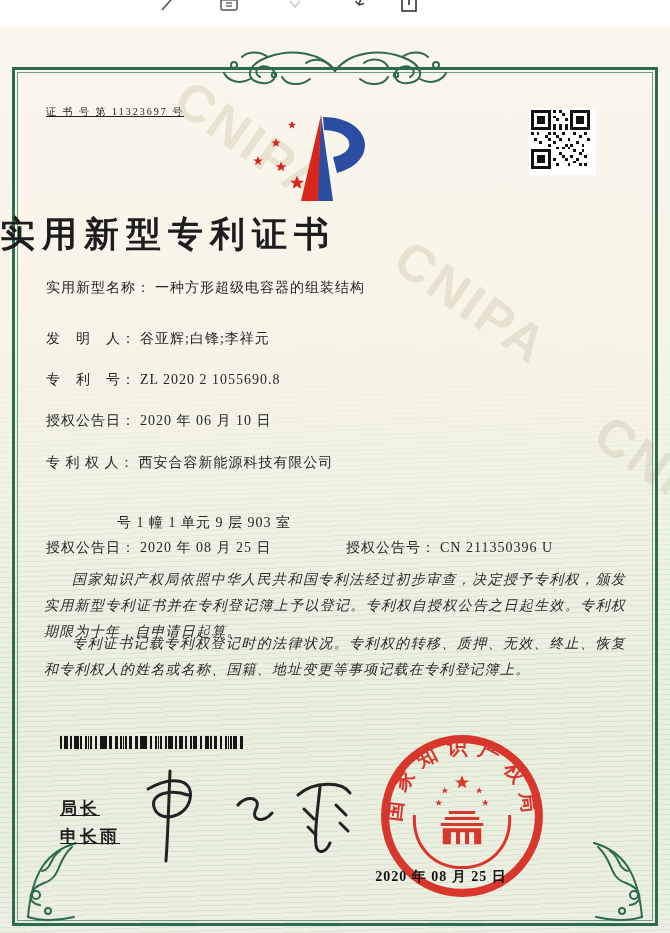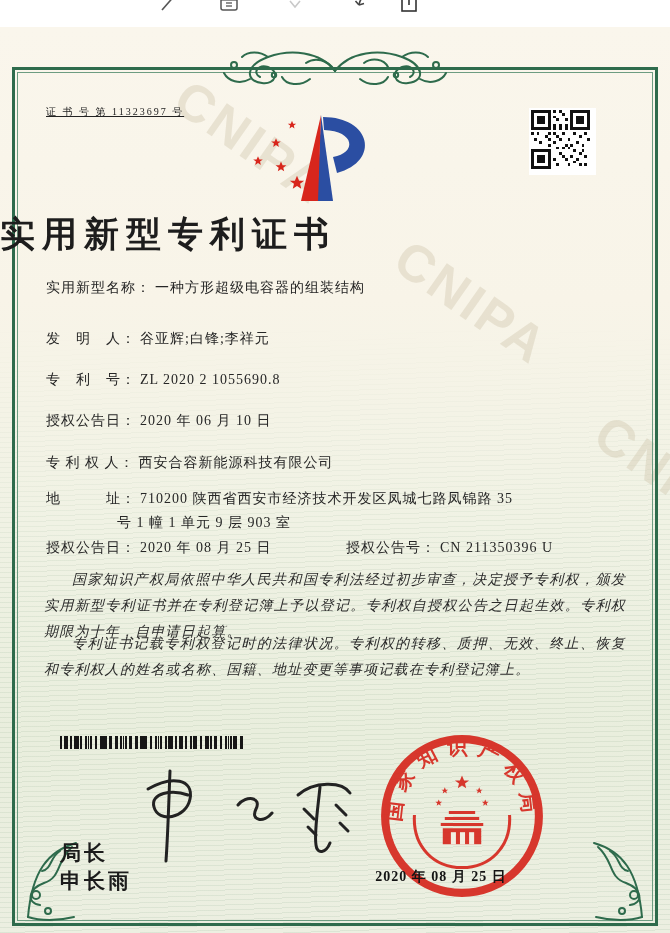--- a/index.html
+++ b/index.html
@@ -33,22 +33,22 @@
   .row .lbl{display:inline-block;}
   .row .val{display:inline-block;margin-left:4px;}
   .grant2{position:absolute;left:300px;top:0;}
   .para{position:absolute;left:44px;width:582px;font-size:14px;line-height:26px;color:#2a2a2a;
         font-style:italic;text-indent:2em;letter-spacing:1.2px;text-align:justify;}
   .barcode{position:absolute;left:60px;top:709px;width:184px;height:13px;
      background-image:
        repeating-linear-gradient(90deg,#161616 0 2px,transparent 2px 5px),
        repeating-linear-gradient(90deg,#161616 0 1px,transparent 1px 7px),
        repeating-linear-gradient(90deg,transparent 0 4px,#161616 4px 6px,transparent 6px 13px);}
-  .director{position:absolute;left:60px;top:812px;font-family:"Liberation Sans","DejaVu Sans",sans-serif;
-            font-weight:bold;font-size:21px;color:#1c1c1c;letter-spacing:3px;line-height:28px;}
+  .director{position:absolute;left:60px;top:768px;font-family:"Liberation Sans","DejaVu Sans",sans-serif;
+            font-weight:bold;font-size:17px;color:#1c1c1c;letter-spacing:3px;line-height:28px;text-decoration:underline;}
   .signature{position:absolute;left:122px;top:738px;width:235px;height:100px;}
   .seal{position:absolute;left:376px;top:703px;width:172px;height:172px;opacity:.92;}
   .sealdate{position:absolute;left:365px;top:841px;width:152px;text-align:center;font-size:14px;
             color:#141414;letter-spacing:1px;font-weight:bold;}
   .pageinfo{position:absolute;left:0;right:0;top:870px;text-align:center;font-size:13px;
             color:#333;letter-spacing:2px;}
   .g{stroke:#2e6b4c;fill:none;stroke-width:2;stroke-linecap:round;}
 </style>
 </head>
 <body>
@@ -191,23 +191,20 @@
     <span class="lbl">发　明　人：</span><span class="val">谷亚辉;白锋;李祥元</span>
   </div>
   <div class="row" style="top:344px">
     <span class="lbl">专　利　号：</span><span class="val">ZL 2020 2 1055690.8</span>
   </div>
   <div class="row" style="top:385px">
     <span class="lbl">授权公告日：</span><span class="val">2020 年 06 月 10 日</span>
   </div>
   <div class="row" style="top:427px">
     <span class="lbl">专 利 权 人：</span><span class="val">西安合容新能源科技有限公司</span>
-  </div>
-  <div class="row" style="top:463px">
-    <span class="lbl">地　　　址：</span><span class="val">710200 陕西省西安市经济技术开发区凤城七路凤锦路 35</span>
   </div>
   <div class="row" style="top:487px;left:113px">
     <span class="val">号 1 幢 1 单元 9 层 903 室</span>
   </div>
   <div class="row" style="top:512px">
     <span class="lbl">授权公告日：</span><span class="val">2020 年 08 月 25 日</span>
     <span class="grant2">
       <span class="lbl">授权公告号：</span><span class="val">CN 211350396 U</span>
     </span>
   </div>

